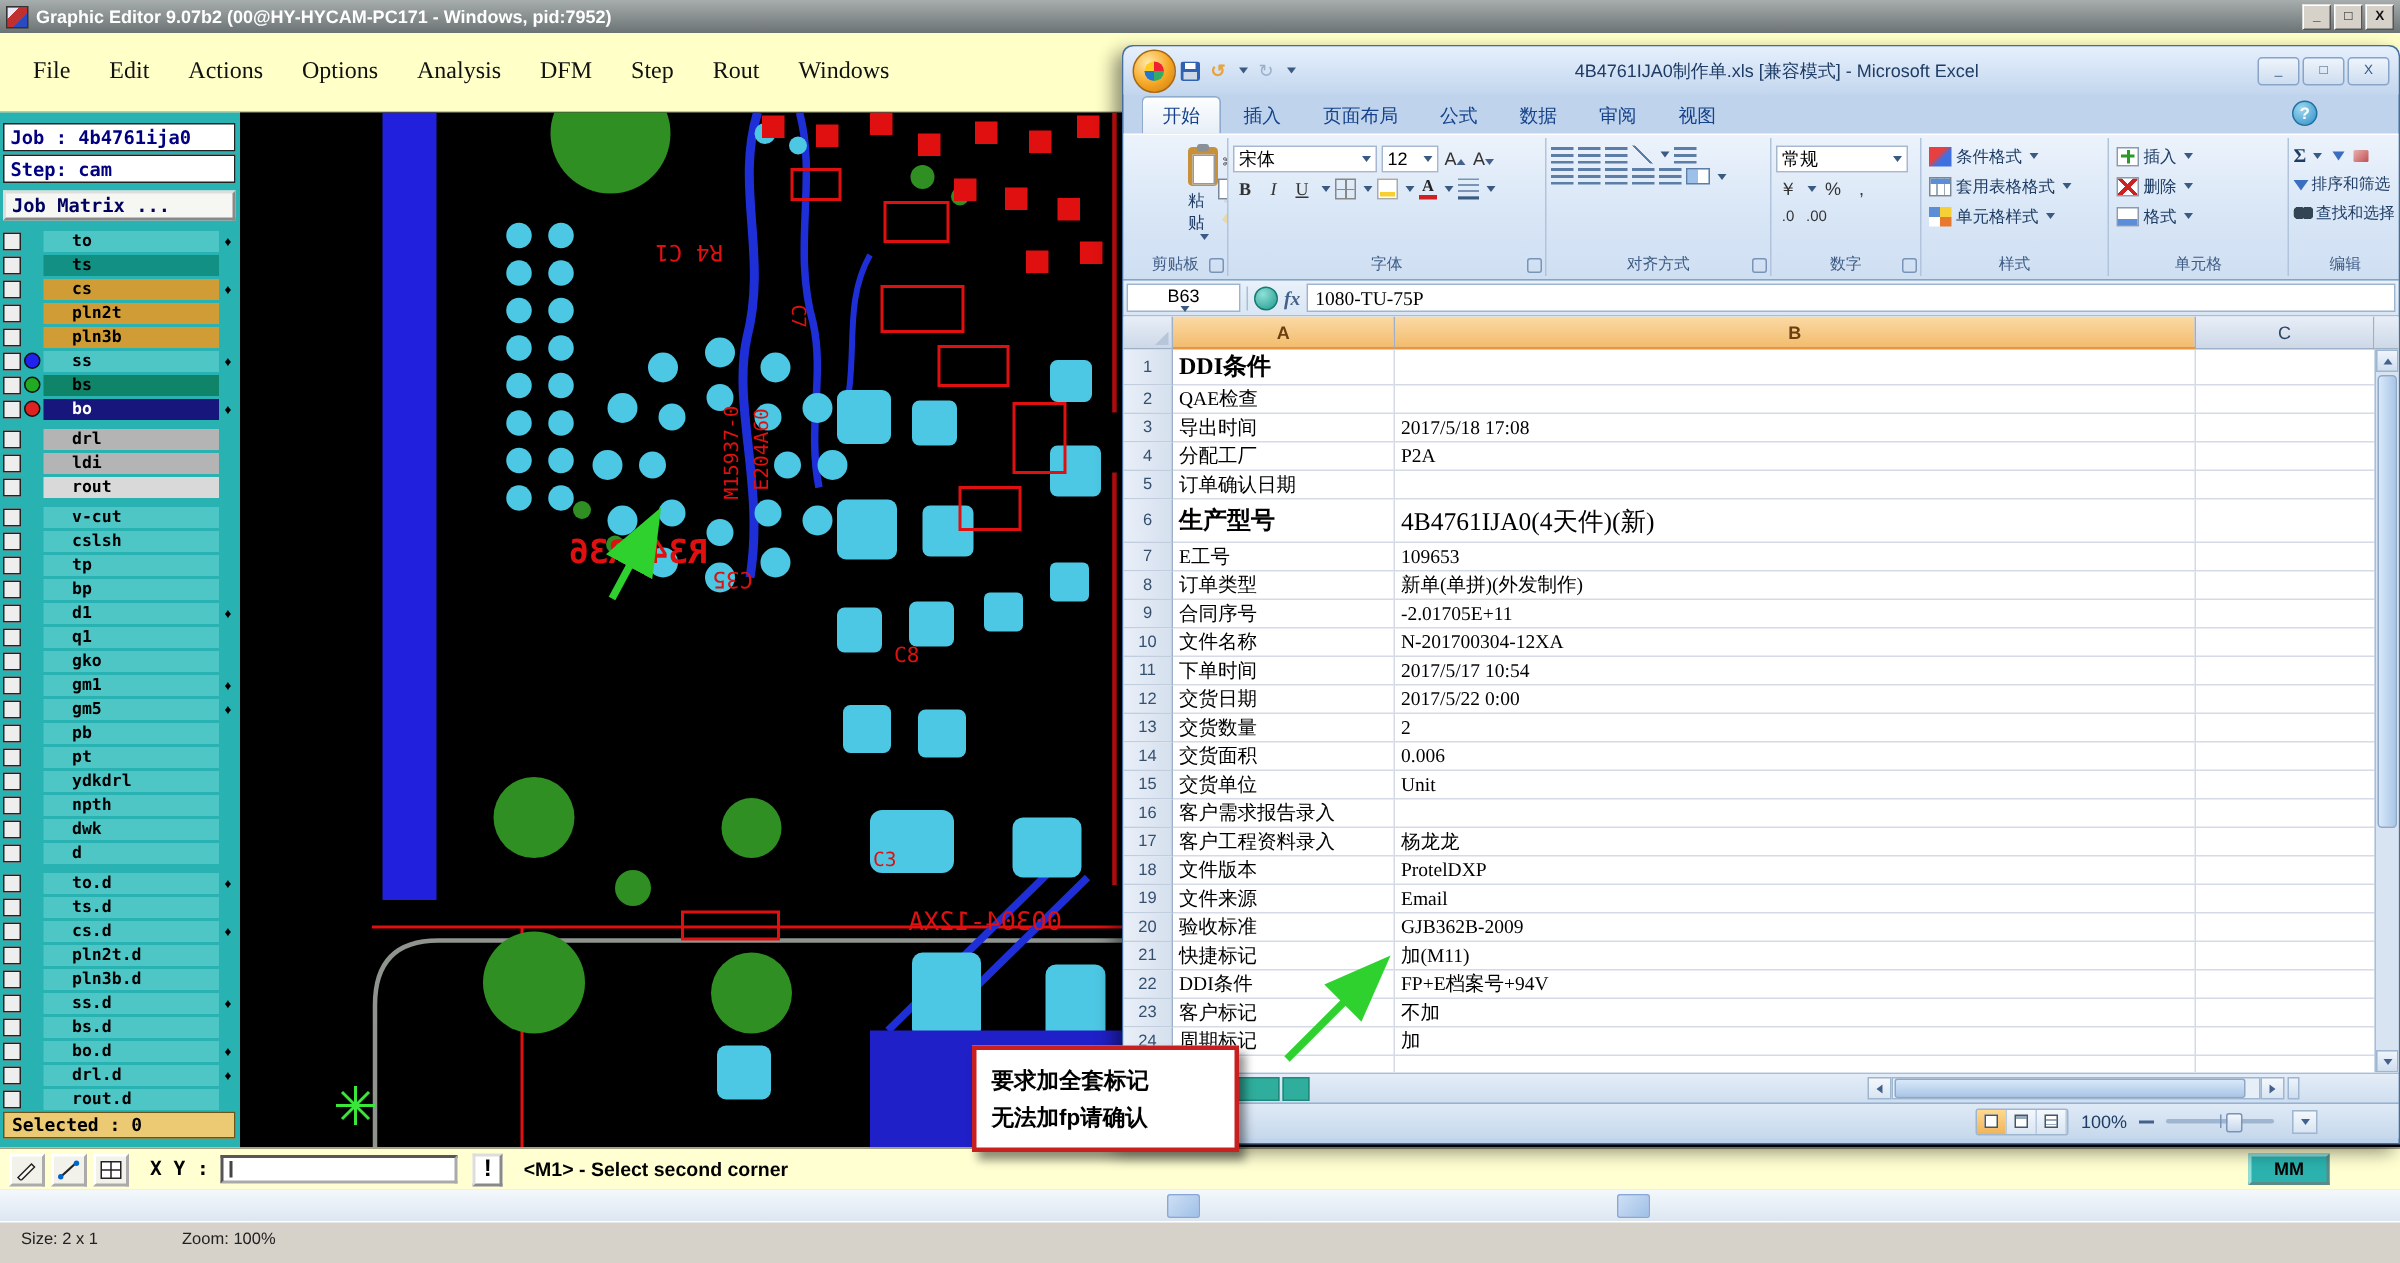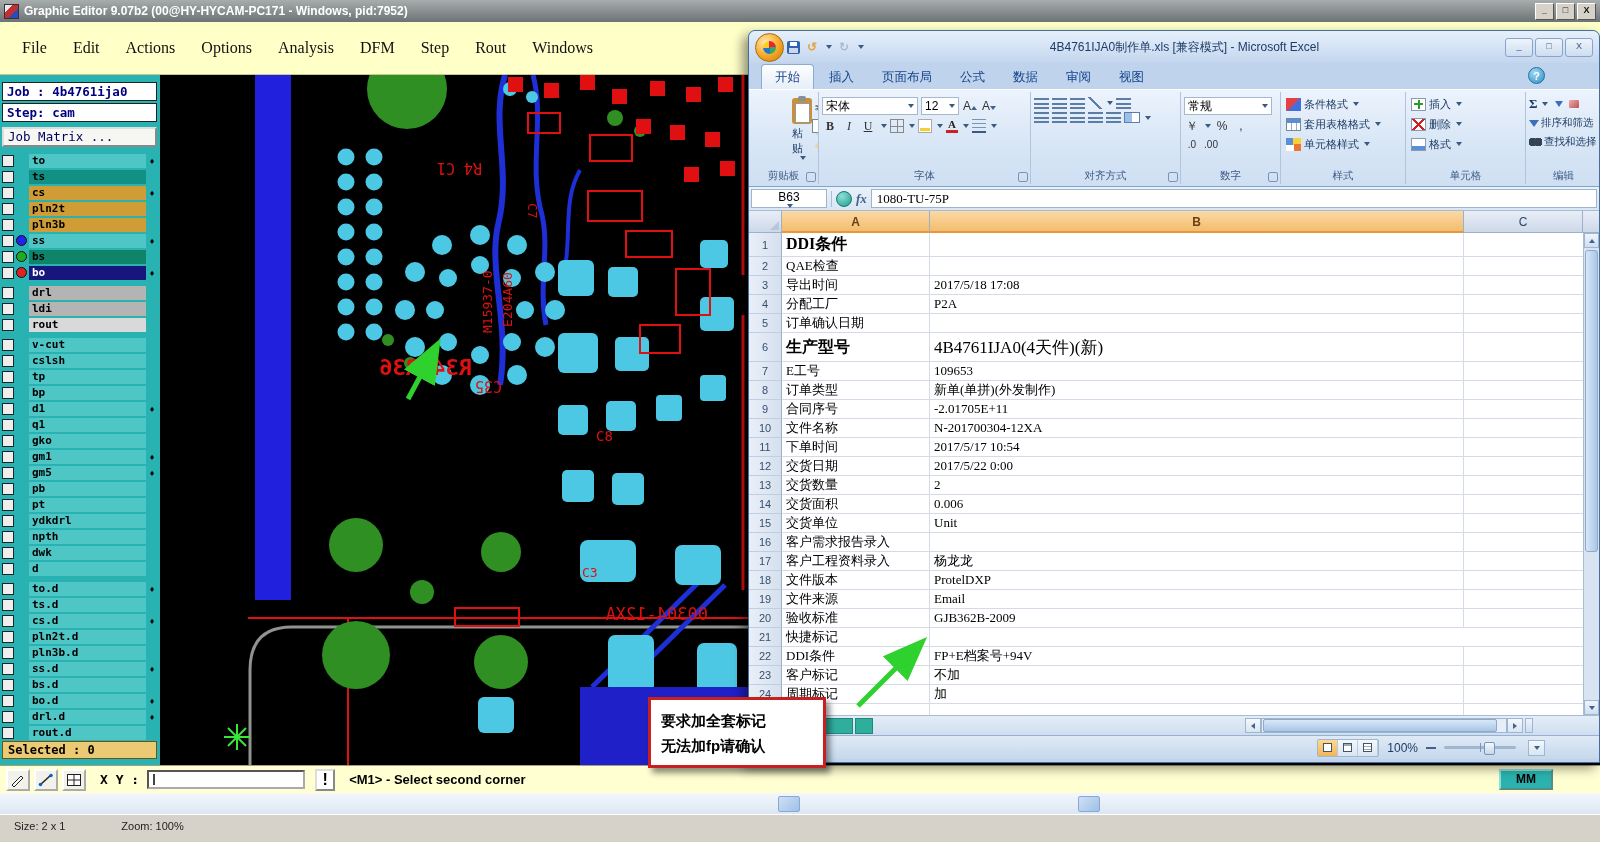--- a/index.html
+++ b/index.html
@@ -21,31 +21,31 @@
     border-bottom:1px solid #c8c890;display:flex;align-items:center;padding-left:10px;
     box-sizing:border-box;gap:2px;}
   .menu-item{font-family:"Liberation Serif",serif;font-size:16px;color:#111;padding:2px 12px;}
 
   .ge-left{position:absolute;left:0;top:75px;width:160px;height:690px;background:#28b2b2;}
   .ge-field{position:absolute;left:2px;width:155px;height:19px;background:#fff;border:1px solid #222;
     color:#000080;font-family:"DejaVu Sans Mono",monospace;font-weight:bold;font-size:12.5px;
     line-height:17px;padding-left:4px;box-sizing:border-box;white-space:nowrap;}
   .job{top:7px}.step{top:28px}
   .ge-matrix-btn{position:absolute;left:2px;top:52px;width:155px;height:20px;background:#f6f6f2;
-    border:2px outset #ddd;color:#000060;font-family:"DejaVu Sans Mono",monospace;font-weight:normal;
+    border:2px outset #ddd;color:#000060;font-family:"DejaVu Sans Mono",monospace;font-weight:bold;
     font-size:12.5px;line-height:15px;padding-left:4px;box-sizing:border-box;}
   .layer-list{position:absolute;left:2px;top:78px;width:156px;}
   .layer-row{display:flex;align-items:center;height:15px;margin-bottom:1px;}
   .layer-row.gap-after{margin-bottom:5px;}
   .layer-check{width:10px;height:10px;background:#eee;border:1px solid #222;margin-right:2px;flex:none;}
   .layer-dot{width:11px;height:11px;border-radius:50%;margin-right:2px;flex:none;visibility:hidden;
     border:1px solid #111;box-sizing:border-box;}
   .layer-dot.visible{visibility:visible;}
   .layer-name{flex:1;height:14px;font-family:"DejaVu Sans Mono",monospace;font-size:11px;font-weight:bold;
-    line-height:14px;padding-left:3px;color:#000;overflow:hidden;}
+    line-height:14px;padding-left:19px;color:#000;overflow:hidden;}
   .style-cyan{background:#4fc6c6}.style-darkteal{background:#129084}.style-orange{background:#cf9c35}
   .style-green{background:#0f8468}.style-navy{background:#16167c;color:#fff}
   .style-gray{background:#b4b4b4}.style-lightg{background:#d9d9d9}
   .layer-marker{width:12px;text-align:center;font-size:9px;color:#000;flex:none;}
   .ge-selected{position:absolute;left:2px;top:666px;width:155px;height:18px;background:#ecca74;
     border:1px solid #6b5418;color:#000;font-family:"DejaVu Sans Mono",monospace;font-weight:bold;
     font-size:12px;line-height:16px;padding-left:5px;box-sizing:border-box;}
 
   .ge-canvas{position:absolute;left:160px;top:75px;width:1440px;height:690px;background:#000;}
 
@@ -1017,20 +1017,21 @@
           </div>
           <div class="sheet-row r20">
             <div class="cell rownum">20</div>
             <div class="cell ca">验收标准</div>
             <div class="cell cb">GJB362B-2009</div>
             <div class="cell cc"></div>
           </div>
           <div class="sheet-row r21">
             <div class="cell rownum">21</div>
             <div class="cell ca">快捷标记</div>
+            <div class="cell cb">加(M11)</div>
             <div class="cell cc"></div>
           </div>
           <div class="sheet-row r22">
             <div class="cell rownum">22</div>
             <div class="cell ca">DDI条件</div>
             <div class="cell cb">FP+E档案号+94V</div>
             <div class="cell cc"></div>
           </div>
           <div class="sheet-row r23">
             <div class="cell rownum">23</div>

